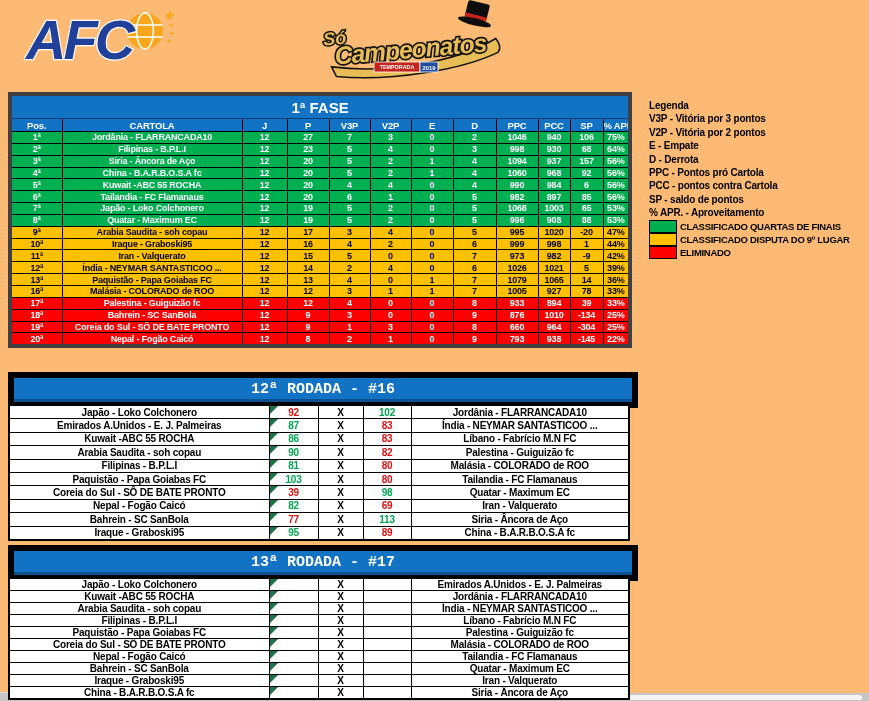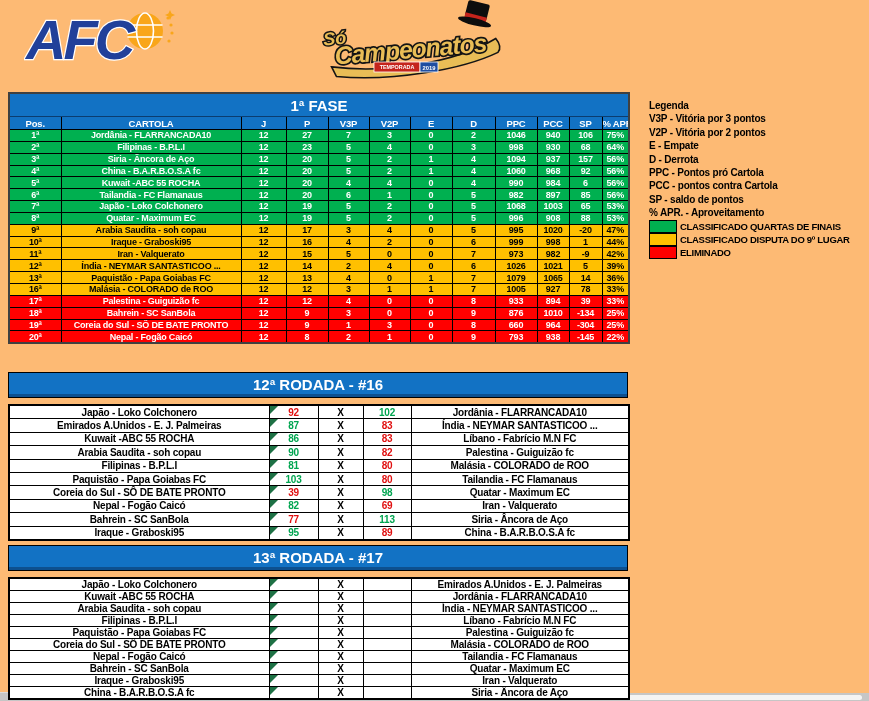--- a/index.html
+++ b/index.html
@@ -5,41 +5,41 @@
   html,body{margin:0;padding:0;background:#fff;}
   #stage{position:relative;width:869px;height:701px;background:#fdba74;overflow:hidden;
          font-family:"Liberation Sans",sans-serif;color:#000;}
 
   
   .afc{position:absolute;left:24px;top:4px;}
   .soc{position:absolute;left:310px;top:0px;}
 
   
   table{border-collapse:collapse;table-layout:fixed;}
-  .fase{position:absolute;left:8px;top:92px;width:620px;border:2px solid #404040;}
+  .fase{position:absolute;left:8px;top:92px;width:620px;border:4px solid #404040;}
   .fase td,.fase th{border:1px solid #000;padding:0;overflow:hidden;white-space:nowrap;
                     text-align:center;font-weight:bold;}
   .fase .title-cell{height:22px;background:var(--blue);color:#fff;font-size:15px;
                     border:1px solid #0b3d70;}
   .fase th{height:12px;background:var(--blue);color:#fff;font-size:9.5px;letter-spacing:-.2px;}
   .fase tbody td{height:10.85px;font-size:9px;letter-spacing:-.2px;}
   .st-green{background:var(--green);color:#fff;}
   .st-yellow{background:var(--yellow);color:#000;margin-top:19px;}
   .st-red{background:var(--red);color:#fff;}
 
   
   .legend{position:absolute;left:649px;top:99px;width:218px;font-size:10px;font-weight:bold;}
   .legend .line{height:13.4px;line-height:13.4px;white-space:nowrap;letter-spacing:-.2px;}
   .zone{display:flex;align-items:center;height:13px;white-space:nowrap;}
   .zone .sw{width:26px;height:11px;border:1px solid #000;margin-right:3px;flex:0 0 auto;}
   .zone .zl{font-size:9.5px;font-weight:bold;letter-spacing:-.3px;}
 
   
   .band{position:absolute;left:8px;width:618px;height:24px;background:var(--blue);
-        border:1px solid #000000;box-shadow:inset 0 -3px 0 rgba(8,40,80,.45);}
+        border:6px solid #000000;box-shadow:inset 0 -3px 0 rgba(8,40,80,.45);font-family:Liberation Mono, monospace;}
   .band .t{line-height:24px;text-align:center;color:#fff;font-weight:bold;font-size:15px;}
   .band16{top:372px;} .band17{top:545px;}
 
   
   .match{position:absolute;left:8px;width:620px;background:#fff;border:2px solid #000;}
   .match td{border:1px solid #000;padding:0;text-align:center;font-weight:bold;font-size:10px;
             overflow:hidden;white-space:nowrap;letter-spacing:-.2px;}
   .m16{top:404px;} .m16 td{height:12.4px;}
   .m17{top:577px;} .m17 td{height:11px;}
   .score{position:relative;}

